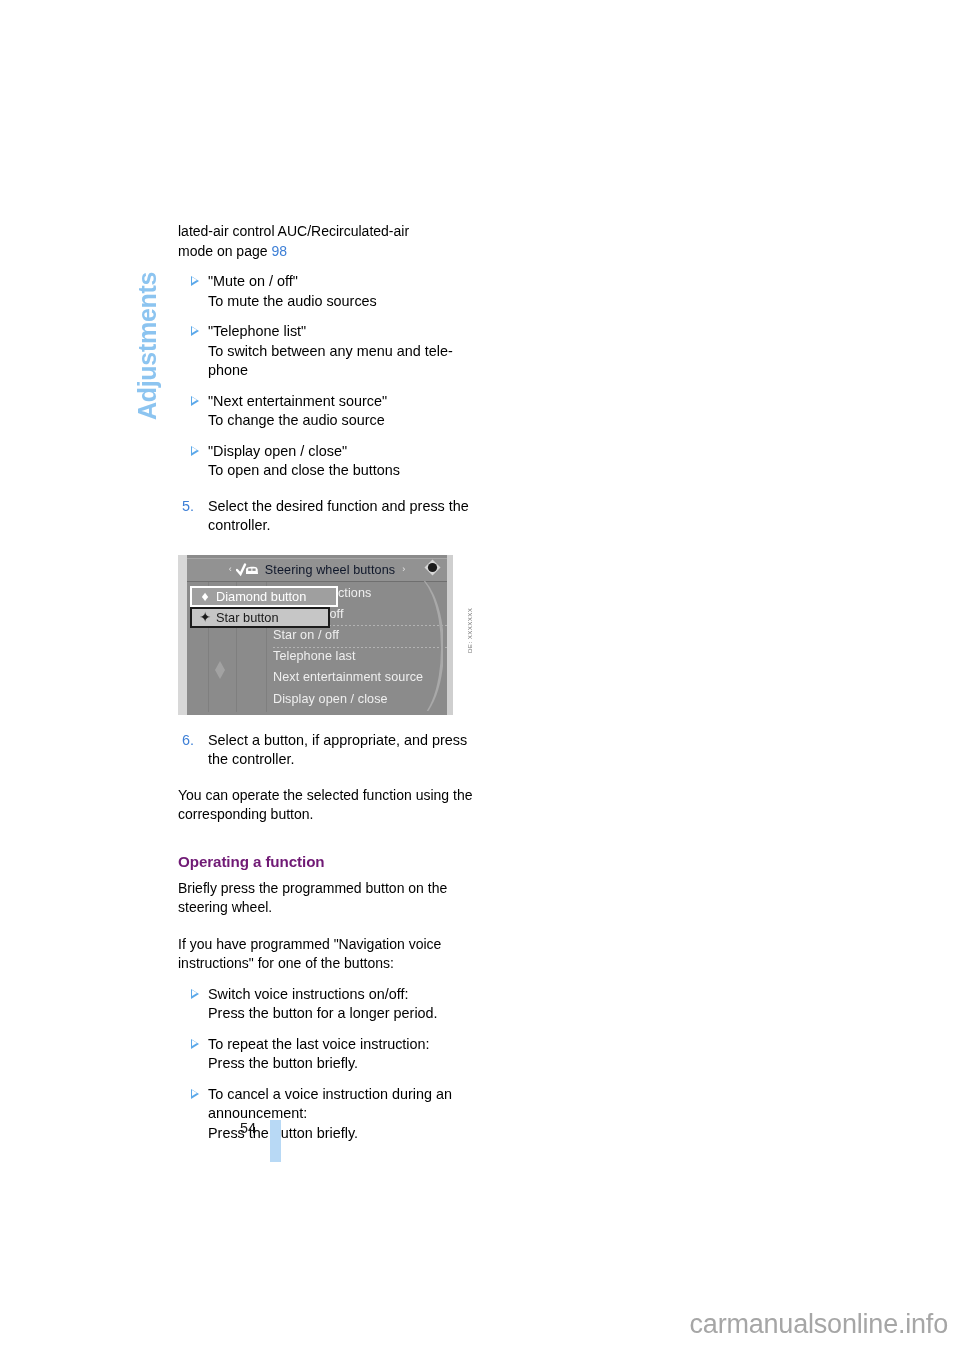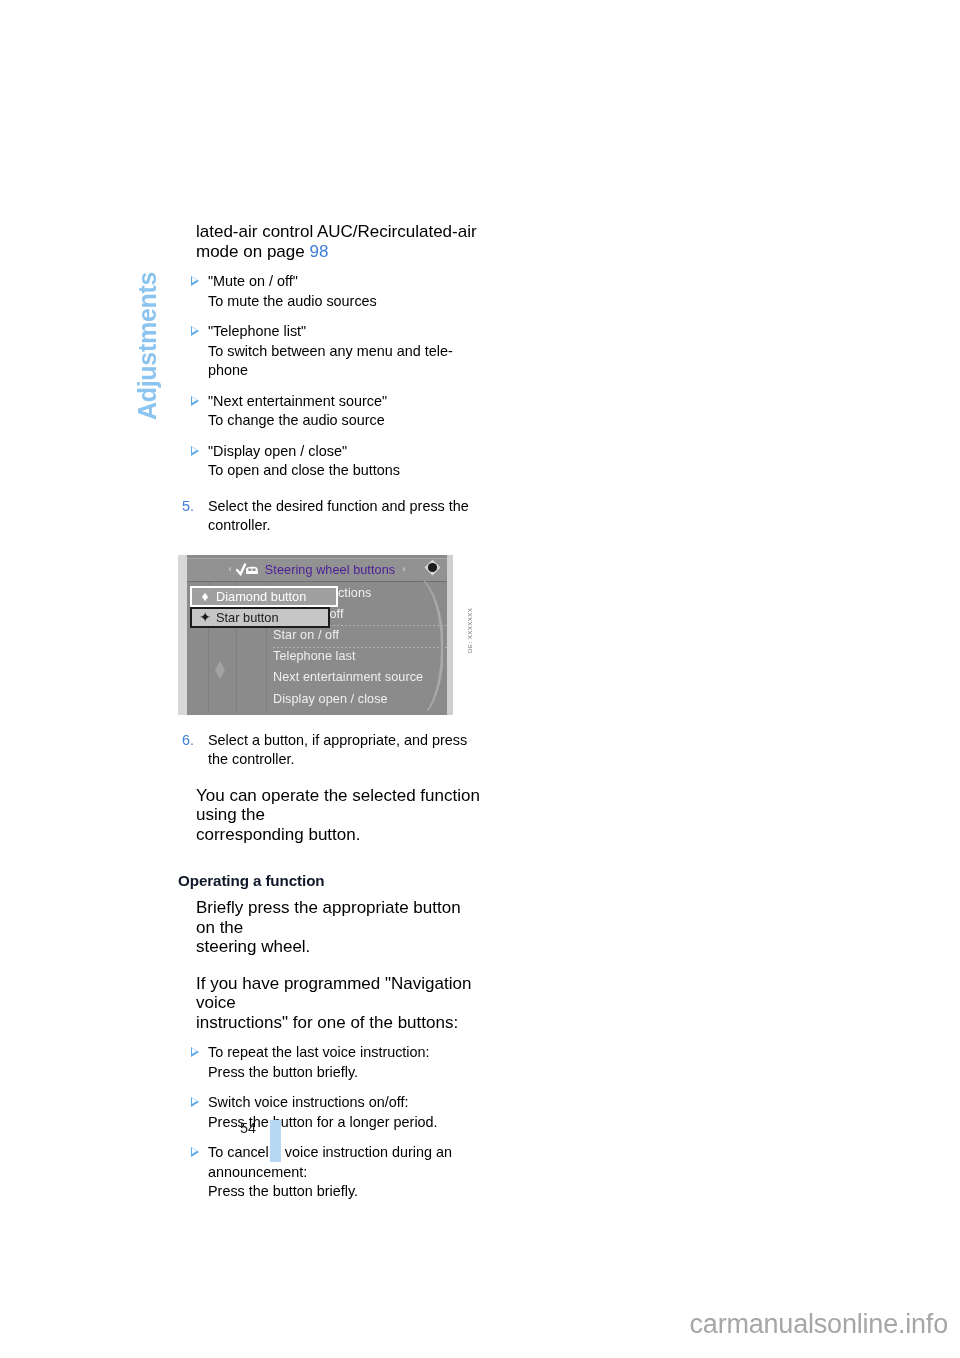--- a/index.html
+++ b/index.html
@@ -35,24 +35,24 @@
 
   
   .content {
     position: absolute;
     left: 178px;
     top: 222px;
     width: 305px;
   }
 
   .para {
-    font-size: 17px;
+    font-size: 14px;
     line-height: 19.5px;
     color: #000000;
-    margin: 0 0 0 18px;
+    margin: 0 0 0 0;
   }
   .pagelink { color: #3d7fd6; }
 
   
   .bullets { margin: 0; padding: 0; list-style: none; }
   .bullets li {
     position: relative;
     padding-left: 30px;
     margin-top: 11px;
     font-size: 14.4px;
@@ -151,21 +151,21 @@
   }
   .hdr-arrow-l { margin-right: 4px; }
   .hdr-arrow-r { margin-left: 7px; }
   .hdr-icon {
     position: relative;
     width: 24px; height: 14px;
     margin-right: 5px;
     flex: 0 0 auto;
   }
   .hdr-title {
-    color: #4c1d95;
+    color: #0f172a;
     font-size: 12.6px;
     font-weight: normal;
     letter-spacing: 0.1px;
     white-space: nowrap;
   }
   .controller-icon {
     position: absolute;
     right: 12px;
     top: 4px;
     width: 17px; height: 17px;
@@ -280,21 +280,21 @@
     transform-origin: left top;
     font-size: 6.2px;
     color: #787878;
     letter-spacing: 0.4px;
     white-space: nowrap;
     font-family: "Liberation Sans", sans-serif;
   }
 
   
   .section-head {
-    color: #0f172a;
+    color: #701a75;
     font-size: 15.2px;
     font-weight: bold;
     margin-top: 28px;
     letter-spacing: -0.1px;
   }
 
   
   .footer {
     position: absolute;
     left: 240px;
@@ -431,36 +431,36 @@
     <span class="num">6.</span>
     <span style="white-space:pre-line">Select a button, if appropriate, and press
 the controller.</span>
   </div>
 
   <div class="para" style="margin-top:16px;white-space:pre-line">You can operate the selected function using the
 corresponding button.</div>
 
   <div class="section-head">Operating a function</div>
 
-  <div class="para" style="margin-top:9px;white-space:pre-line">Briefly press the appropriate button on the
+  <div class="para" style="margin-top:9px;white-space:pre-line">Briefly press the programmed button on the
 steering wheel.</div>
 
   <div class="para" style="margin-top:17px;white-space:pre-line">If you have programmed "Navigation voice
 instructions" for one of the buttons:</div>
 
   <ul class="bullets">
     <li>
       <span class="tri"></span>
+      <span>Switch voice instructions on/off:</span><br>
+      <span>Press the button for a longer period.</span>
+    </li>
+    <li>
+      <span class="tri"></span>
       <span>To repeat the last voice instruction:</span><br>
       <span>Press the button briefly.</span>
-    </li>
-    <li>
-      <span class="tri"></span>
-      <span>Switch voice instructions on/off:</span><br>
-      <span>Press the button for a longer period.</span>
     </li>
     <li>
       <span class="tri"></span>
       <span style="white-space:pre-line">To cancel a voice instruction during an
 announcement:</span><br>
       <span>Press the button briefly.</span>
     </li>
   </ul>
 
 </div>

